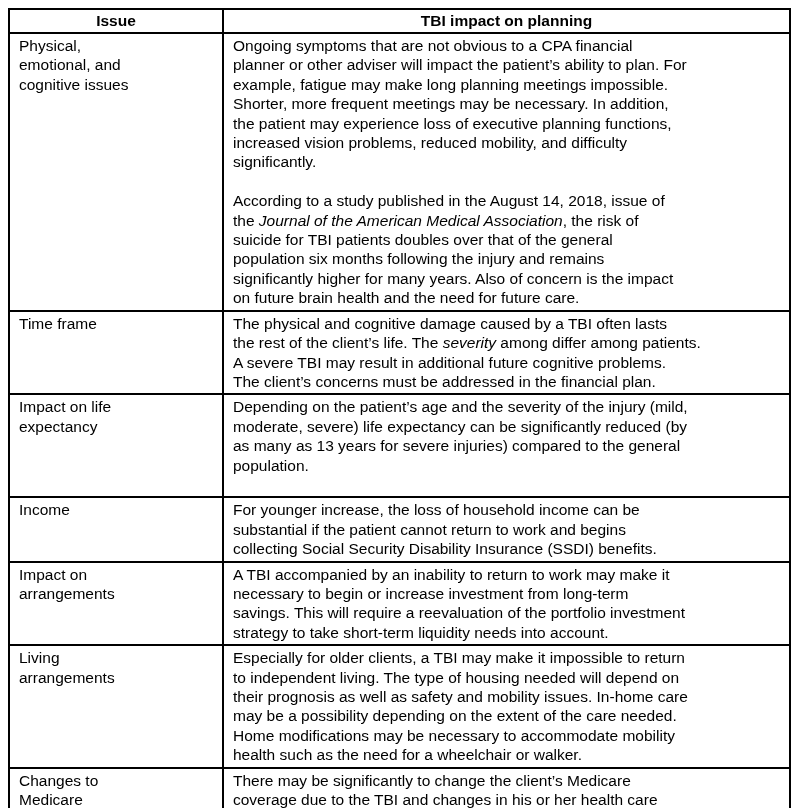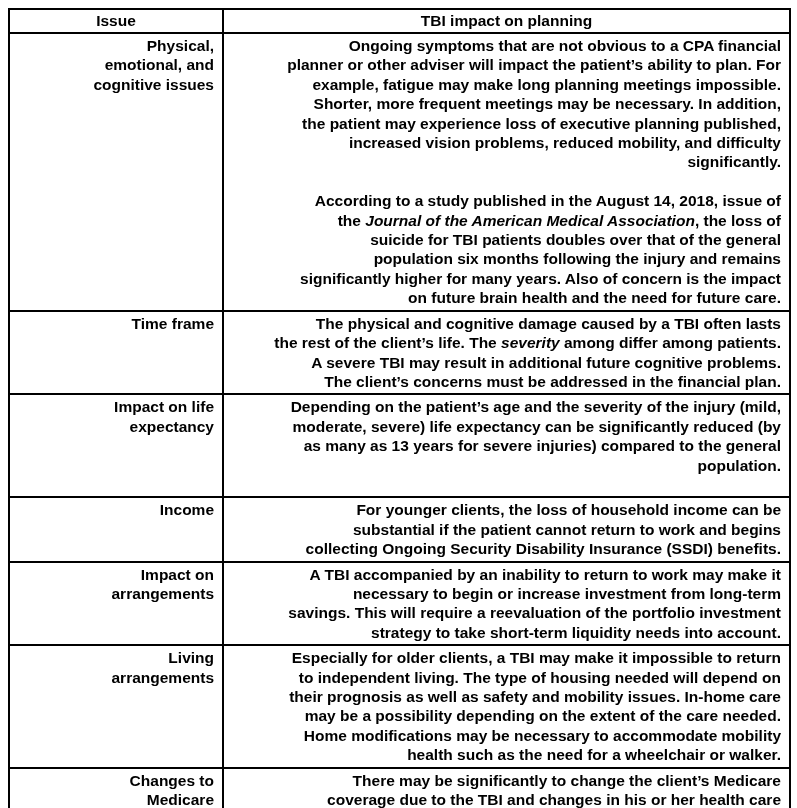--- a/index.html
+++ b/index.html
@@ -32,22 +32,21 @@
     font-weight: bold;
     vertical-align: middle;
     height: 20px;
     padding: 1px 4px;
   }
   td.issue-cell, td.impact-cell {
     vertical-align: top;
     font-size: 15.5px;
     line-height: 19.4px;
     padding: 2px 8px 2px 9px;
-    font-weight: bold;
-    text-align: right;
+    font-weight: normal;
   }
   .line {
     white-space: nowrap;
     min-height: 19.4px;
   }
   .line em {
     font-style: italic;
   }
 </style>
 </head>
@@ -71,26 +70,26 @@
           <td class="issue-cell">
             <div class="line"><span>Physical,</span></div>
             <div class="line"><span>emotional, and</span></div>
             <div class="line"><span>cognitive issues</span></div>
           </td>
           <td class="impact-cell">
             <div class="line"><span>Ongoing symptoms that are not obvious to a CPA financial</span></div>
             <div class="line"><span>planner or other adviser will impact the patient’s ability to plan. For</span></div>
             <div class="line"><span>example, fatigue may make long planning meetings impossible.</span></div>
             <div class="line"><span>Shorter, more frequent meetings may be necessary. In addition,</span></div>
-            <div class="line"><span>the patient may experience loss of executive planning published,</span></div>
+            <div class="line"><span>the patient may experience loss of executive planning functions,</span></div>
             <div class="line"><span>increased vision problems, reduced mobility, and difficulty</span></div>
             <div class="line"><span>significantly.</span></div>
             <div class="line">&nbsp;</div>
             <div class="line"><span>According to a study published in the August 14, 2018, issue of</span></div>
-            <div class="line"><span>the </span><em>Journal of the American Medical Association</em><span>, the loss of</span></div>
+            <div class="line"><span>the </span><em>Journal of the American Medical Association</em><span>, the risk of</span></div>
             <div class="line"><span>suicide for TBI patients doubles over that of the general</span></div>
             <div class="line"><span>population six months following the injury and remains</span></div>
             <div class="line"><span>significantly higher for many years. Also of concern is the impact</span></div>
             <div class="line"><span>on future brain health and the need for future care.</span></div>
           </td>
         </tr>
         <tr>
           <td class="issue-cell">
             <div class="line"><span>Time frame</span></div>
           </td>
@@ -112,23 +111,23 @@
             <div class="line"><span>as many as 13 years for severe injuries) compared to the general</span></div>
             <div class="line"><span>population.</span></div>
             <div class="line">&nbsp;</div>
           </td>
         </tr>
         <tr>
           <td class="issue-cell">
             <div class="line"><span>Income</span></div>
           </td>
           <td class="impact-cell">
-            <div class="line"><span>For younger clients, the loss of household income can be</span></div>
+            <div class="line"><span>For younger increase, the loss of household income can be</span></div>
             <div class="line"><span>substantial if the patient cannot return to work and begins</span></div>
-            <div class="line"><span>collecting Ongoing Security Disability Insurance (SSDI) benefits.</span></div>
+            <div class="line"><span>collecting Social Security Disability Insurance (SSDI) benefits.</span></div>
           </td>
         </tr>
         <tr>
           <td class="issue-cell">
             <div class="line"><span>Impact on</span></div>
             <div class="line"><span>arrangements</span></div>
           </td>
           <td class="impact-cell">
             <div class="line"><span>A TBI accompanied by an inability to return to work may make it</span></div>
             <div class="line"><span>necessary to begin or increase investment from long-term</span></div>

